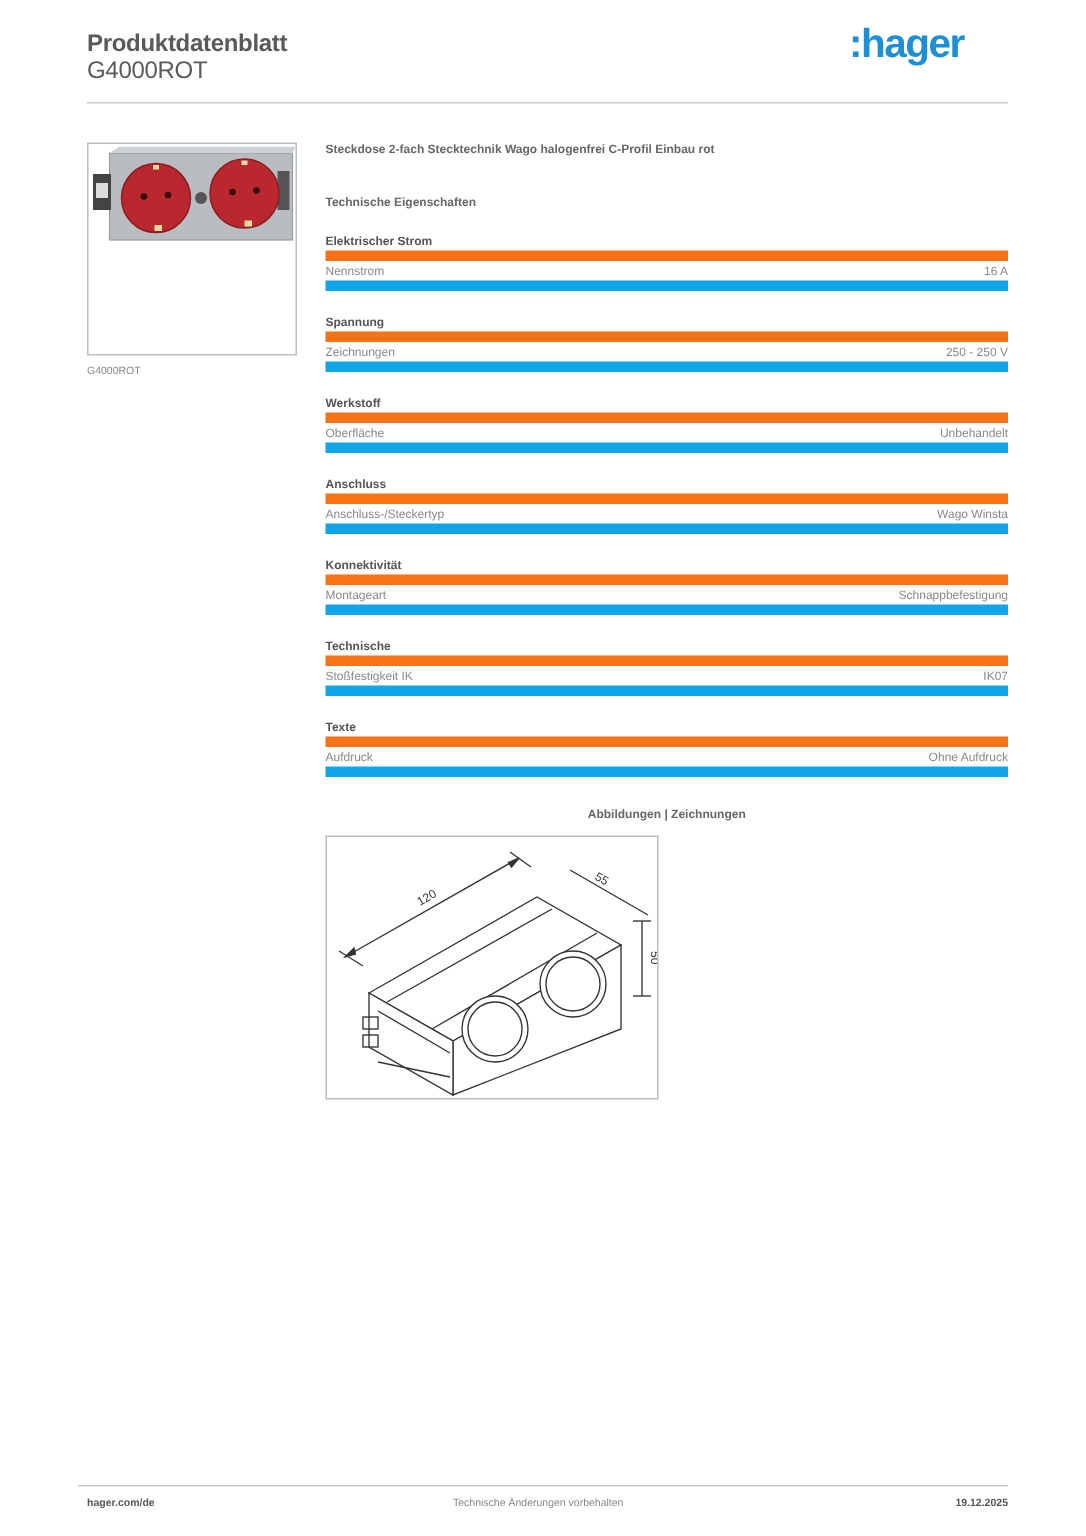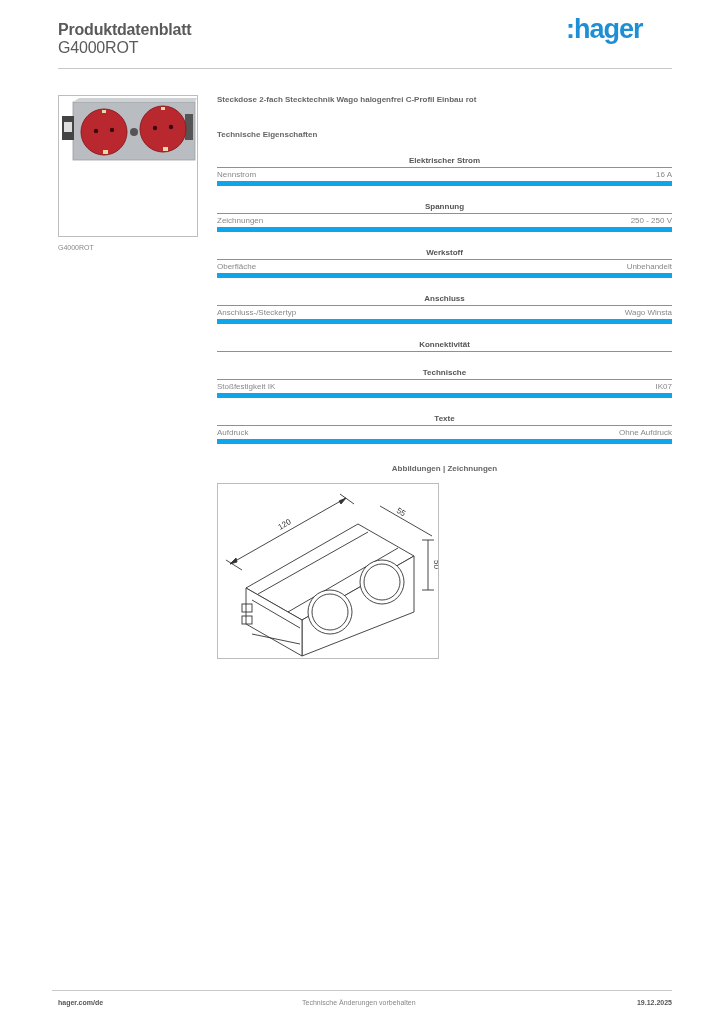--- a/index.html
+++ b/index.html
@@ -29,25 +29,25 @@
   .thumb-caption {
     position: absolute; left: 58px; top: 244px; font-size: 7px; color: #888;
   }
   .main { position: absolute; left: 217px; top: 95px; width: 455px; }
   .product-desc { font-size: 8px; font-weight: bold; color: #666; margin: 0; height: 10px; line-height: 10px; }
   .section-heading { font-size: 8px; font-weight: bold; color: #666; margin-top: 25px; line-height: 10px; }
   .group { margin-top: 16px; }
   .group:first-of-type { margin-top: 16px; }
   .group-title {
     font-size: 8px; font-weight: bold; color: #555; line-height: 10px;
-    padding-bottom: 1px; border-bottom: 1px solid #f97316; text-align: center;
+    padding-bottom: 1px; border-bottom: 7px solid #f97316;
   }
   .row {
     display: flex; justify-content: space-between; font-size: 8px; color: #888;
-    line-height: 13px; border-bottom: 5px solid #0ea5e9;
+    line-height: 13px; border-bottom: 7px solid #0ea5e9;
   }
   .drawings-heading { font-size: 8px; font-weight: bold; color: #666; margin-top: 20px; line-height: 10px; text-align: center; }
   .drawing-box {
     margin-top: 9px; width: 222px; height: 176px; border: 1px solid #bdbdbd; box-sizing: border-box;
   }
   .footer-rule {
     position: absolute; left: 52px; top: 990px; width: 620px; height: 1px; background: #c9c9c9;
   }
   .footer-left { position: absolute; left: 58px; top: 999px; font-size: 7px; font-weight: bold; color: #555; }
   .footer-center { position: absolute; left: 302px; top: 999px; font-size: 7px; color: #888; }
@@ -116,20 +116,24 @@
   <div class="group">
     <div class="group-title">Anschluss</div>
     <div class="row">
       <span>Anschluss-/Steckertyp</span>
       <span>Wago Winsta</span>
     </div>
   </div>
 
   <div class="group">
     <div class="group-title">Konnektivität</div>
+    <div class="row">
+      <span>Montageart</span>
+      <span>Schnappbefestigung</span>
+    </div>
   </div>
 
   <div class="group">
     <div class="group-title">Technische</div>
     <div class="row">
       <span>Stoßfestigkeit IK</span>
       <span>IK07</span>
     </div>
   </div>
 

